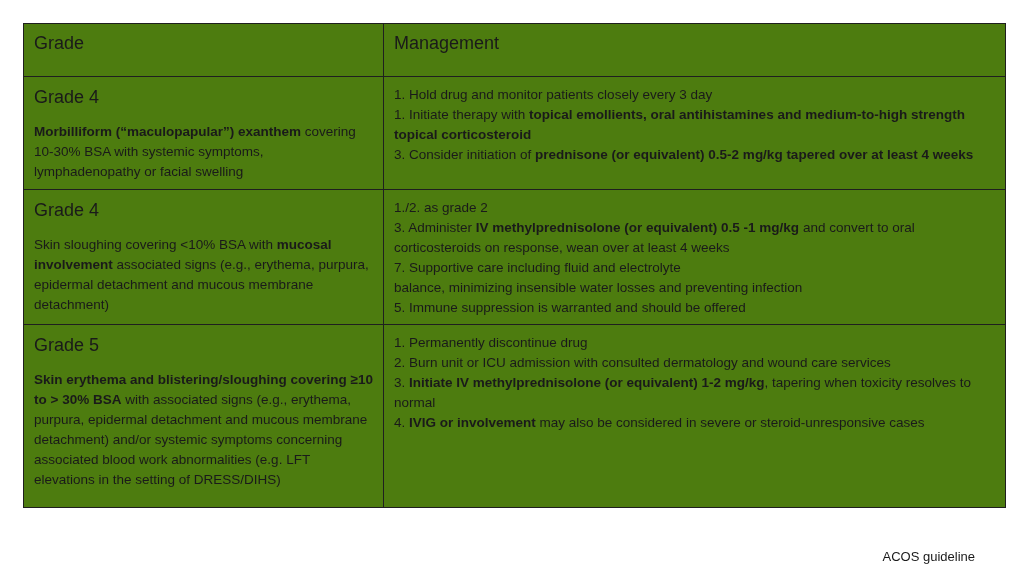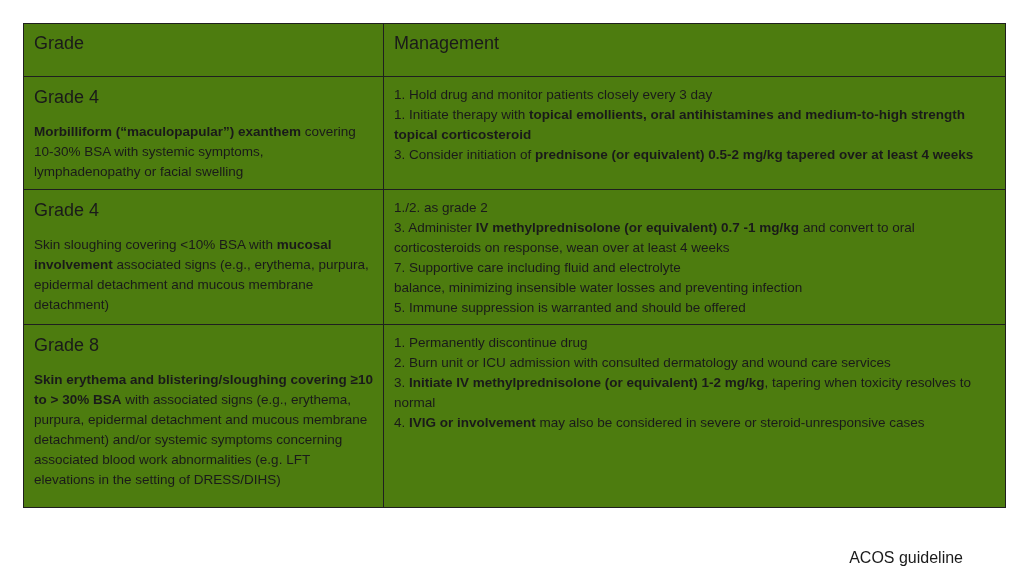--- a/index.html
+++ b/index.html
@@ -48,26 +48,26 @@
   .desc .para, .mgmt .para {
     font-size: 13.5px;
     line-height: 20px;
   }
   .desc { margin-top: 13px; }
   .mgmt { margin-top: 2px; }
   .para b { font-weight: 700; }
   .source-caption {
     position: absolute;
     top: 549px;
-    left: 11px;
+    left: 23px;
     width: 982px;
     text-align: right;
     padding-right: 30px;
     box-sizing: border-box;
-    font-size: 16px;
+    font-size: 13px;
     color: #1a1a1a;
   }
 </style>
 </head>
 <body>
 
 <div class="page">
   <table class="scar-table">
     <colgroup>
       <col class="col-grade">
@@ -98,30 +98,30 @@
       <tr class="r3">
         <td>
           <div class="grade-title">Grade 4</div>
           <div class="desc">
               <div class="para"><span>Skin sloughing covering &lt;10% BSA with </span><b>mucosal involvement</b><span> associated signs (e.g., erythema, purpura, epidermal detachment and mucous membrane detachment)</span></div>
             </div>
         </td>
         <td>
           <div class="mgmt">
               <div class="para"><span>1./2. as grade 2</span></div>
-              <div class="para"><span>3. Administer </span><b>IV methylprednisolone (or equivalent) 0.7 -1 mg/kg</b><span> and convert to oral corticosteroids on response, wean over at least 4 weeks</span></div>
+              <div class="para"><span>3. Administer </span><b>IV methylprednisolone (or equivalent) 0.5 -1 mg/kg</b><span> and convert to oral corticosteroids on response, wean over at least 4 weeks</span></div>
               <div class="para"><span>7. Supportive care including fluid and electrolyte</span></div>
               <div class="para"><span>balance, minimizing insensible water losses and preventing infection</span></div>
               <div class="para"><span>5. Immune suppression is warranted and should be offered</span></div>
             </div>
         </td>
       </tr>
       <tr class="r4">
         <td>
-          <div class="grade-title">Grade 8</div>
+          <div class="grade-title">Grade 5</div>
           <div class="desc">
               <div class="para"><b>Skin erythema and blistering/sloughing covering ≥10 to &gt; 30% BSA</b><span> with associated signs (e.g., erythema, purpura, epidermal detachment and mucous membrane detachment) and/or systemic symptoms concerning associated blood work abnormalities (e.g. LFT elevations in the setting of DRESS/DIHS)</span></div>
             </div>
         </td>
         <td>
           <div class="mgmt">
               <div class="para"><span>1. Permanently discontinue drug</span></div>
               <div class="para"><span>2. Burn unit or ICU admission with consulted dermatology and wound care services</span></div>
               <div class="para"><span>3. </span><b>Initiate IV methylprednisolone (or equivalent) 1-2 mg/kg</b><span>, tapering when toxicity resolves to normal</span></div>
               <div class="para"><span>4. </span><b>IVIG or involvement</b><span> may also be considered in severe or steroid-unresponsive cases</span></div>

